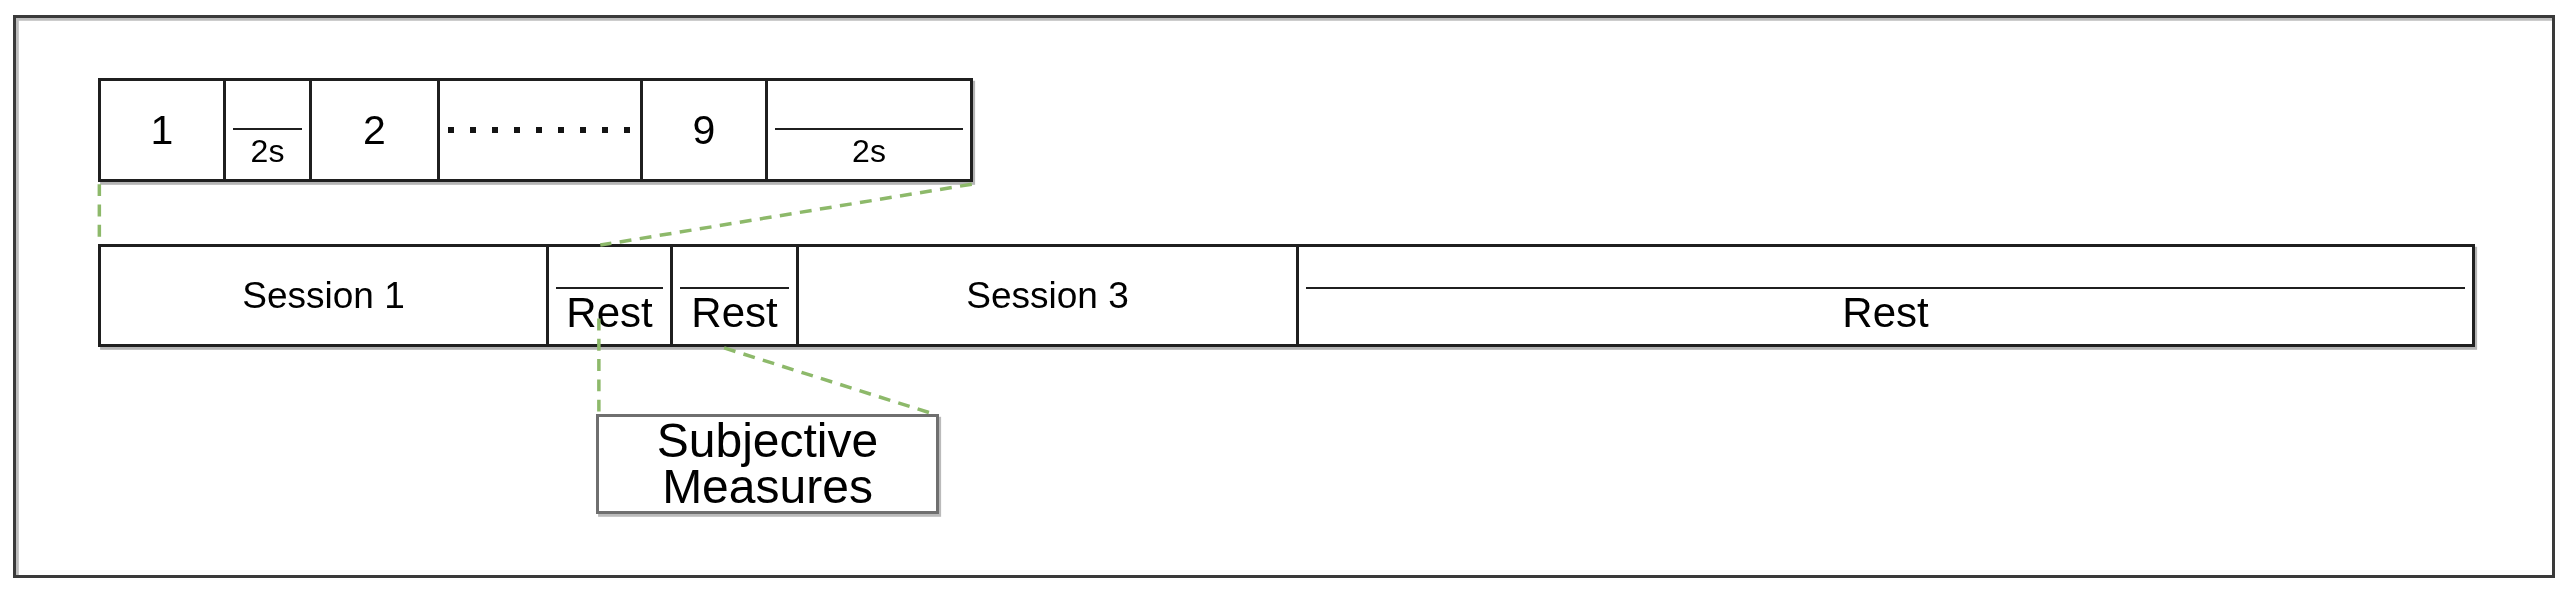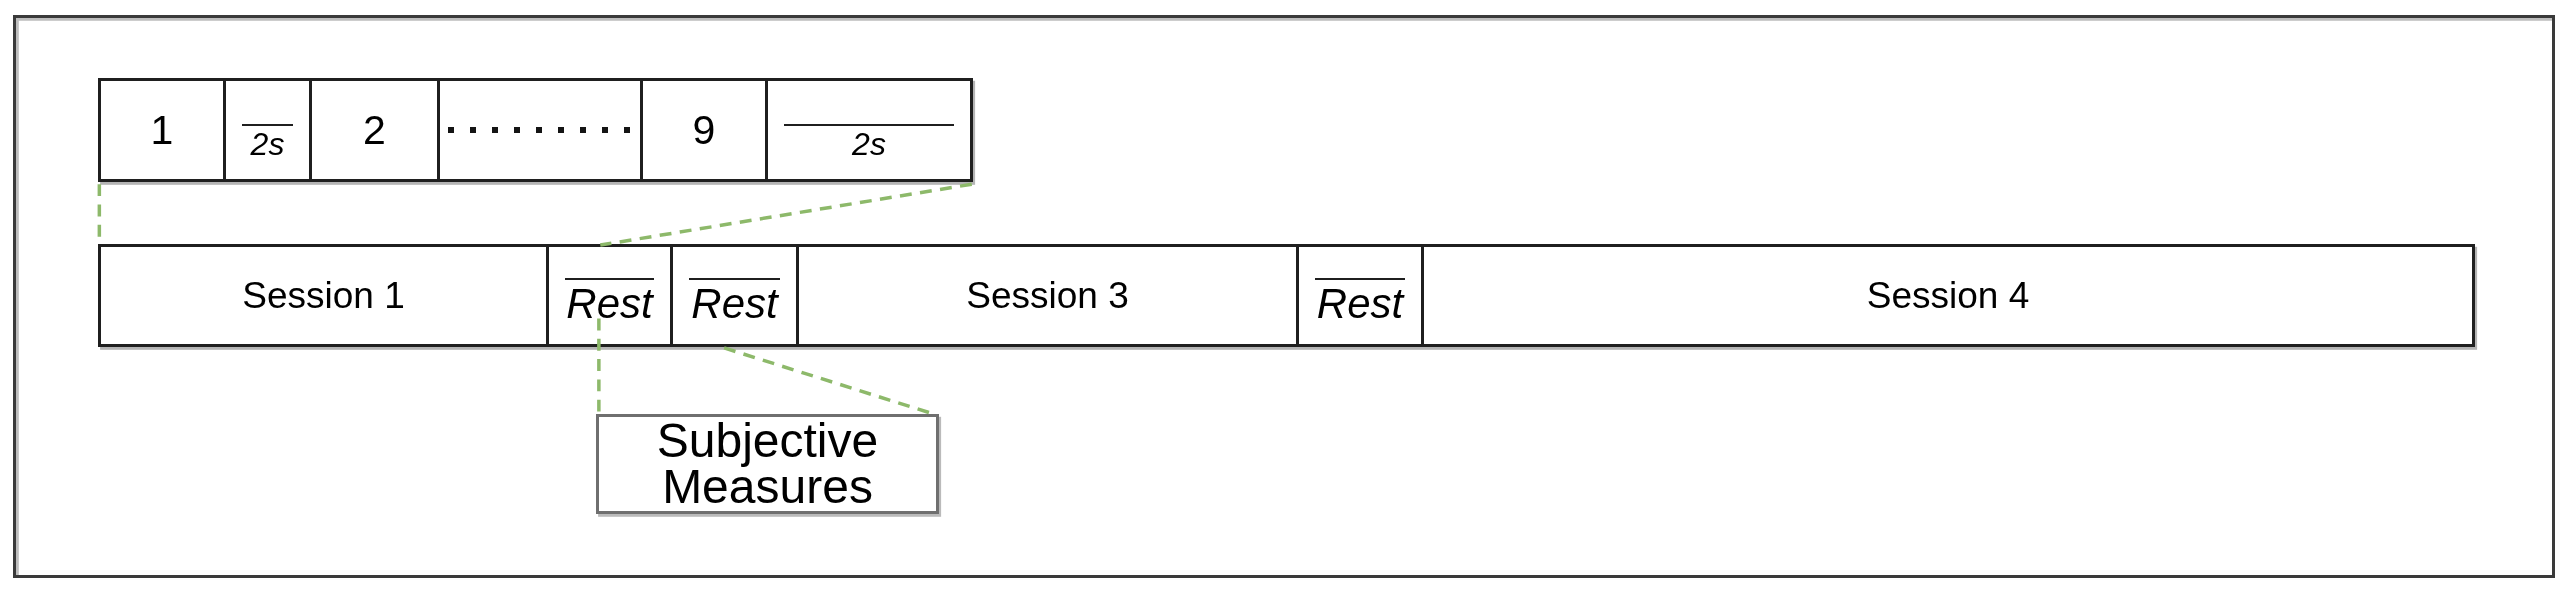--- a/index.html
+++ b/index.html
@@ -23,21 +23,21 @@
   .cell{
     box-sizing:border-box;border-right:3.5px solid #1f1f1f;
     display:flex;align-items:center;justify-content:center;
     flex-shrink:0;position:relative;
   }
   .cell:last-child{border-right:none;flex:1;}
   
   .trial-row{left:98px;top:78px;width:875px;height:104px;}
   .trial-label{font-size:41px;}
   
-  .split{display:flex;flex-direction:column;align-items:stretch;justify-content:flex-start;padding:16px;font-style:italic;}
+  .split{display:flex;flex-direction:column;align-items:stretch;justify-content:flex-start;padding:7px;}
   .split-top{height:50%;border-bottom:2.8px solid #1f1f1f;box-sizing:border-box;}
   .split-bottom{flex:1;display:flex;align-items:center;justify-content:center;}
   .gap-label{font-size:32px;}
   
   .dots-strip{
     width:185px;height:5.6px;align-self:center;
     background:repeating-linear-gradient(to right,#141414 0 5.6px,transparent 5.6px 22px);
   }
   
   .session-row{left:98px;top:244px;width:2377px;height:103px;}
@@ -106,23 +106,20 @@
     </div>
     <div class="cell" style="width:500px">
       <span class="session-label">Session 3</span>
     </div>
     <div class="cell split" style="width:125px">
       <div class="split-top"></div>
       <div class="split-bottom">
         <span class="rest-label">Rest</span>
       </div>
     </div>
-    <div class="cell" style="width:500px">
-      <span class="session-label">Session 4</span>
-    </div>
   </div>
 
   <div class="subjective">
     <span>Subjective</span>
     <span>Measures</span>
   </div>
 
   <svg class="connectors" viewBox="0 0 3682 847" xmlns="http://www.w3.org/2000/svg">
     <g stroke="#8DB96A" stroke-width="5" stroke-dasharray="17 12" fill="none">
       <line x1="142" y1="263" x2="142" y2="350"></line>

